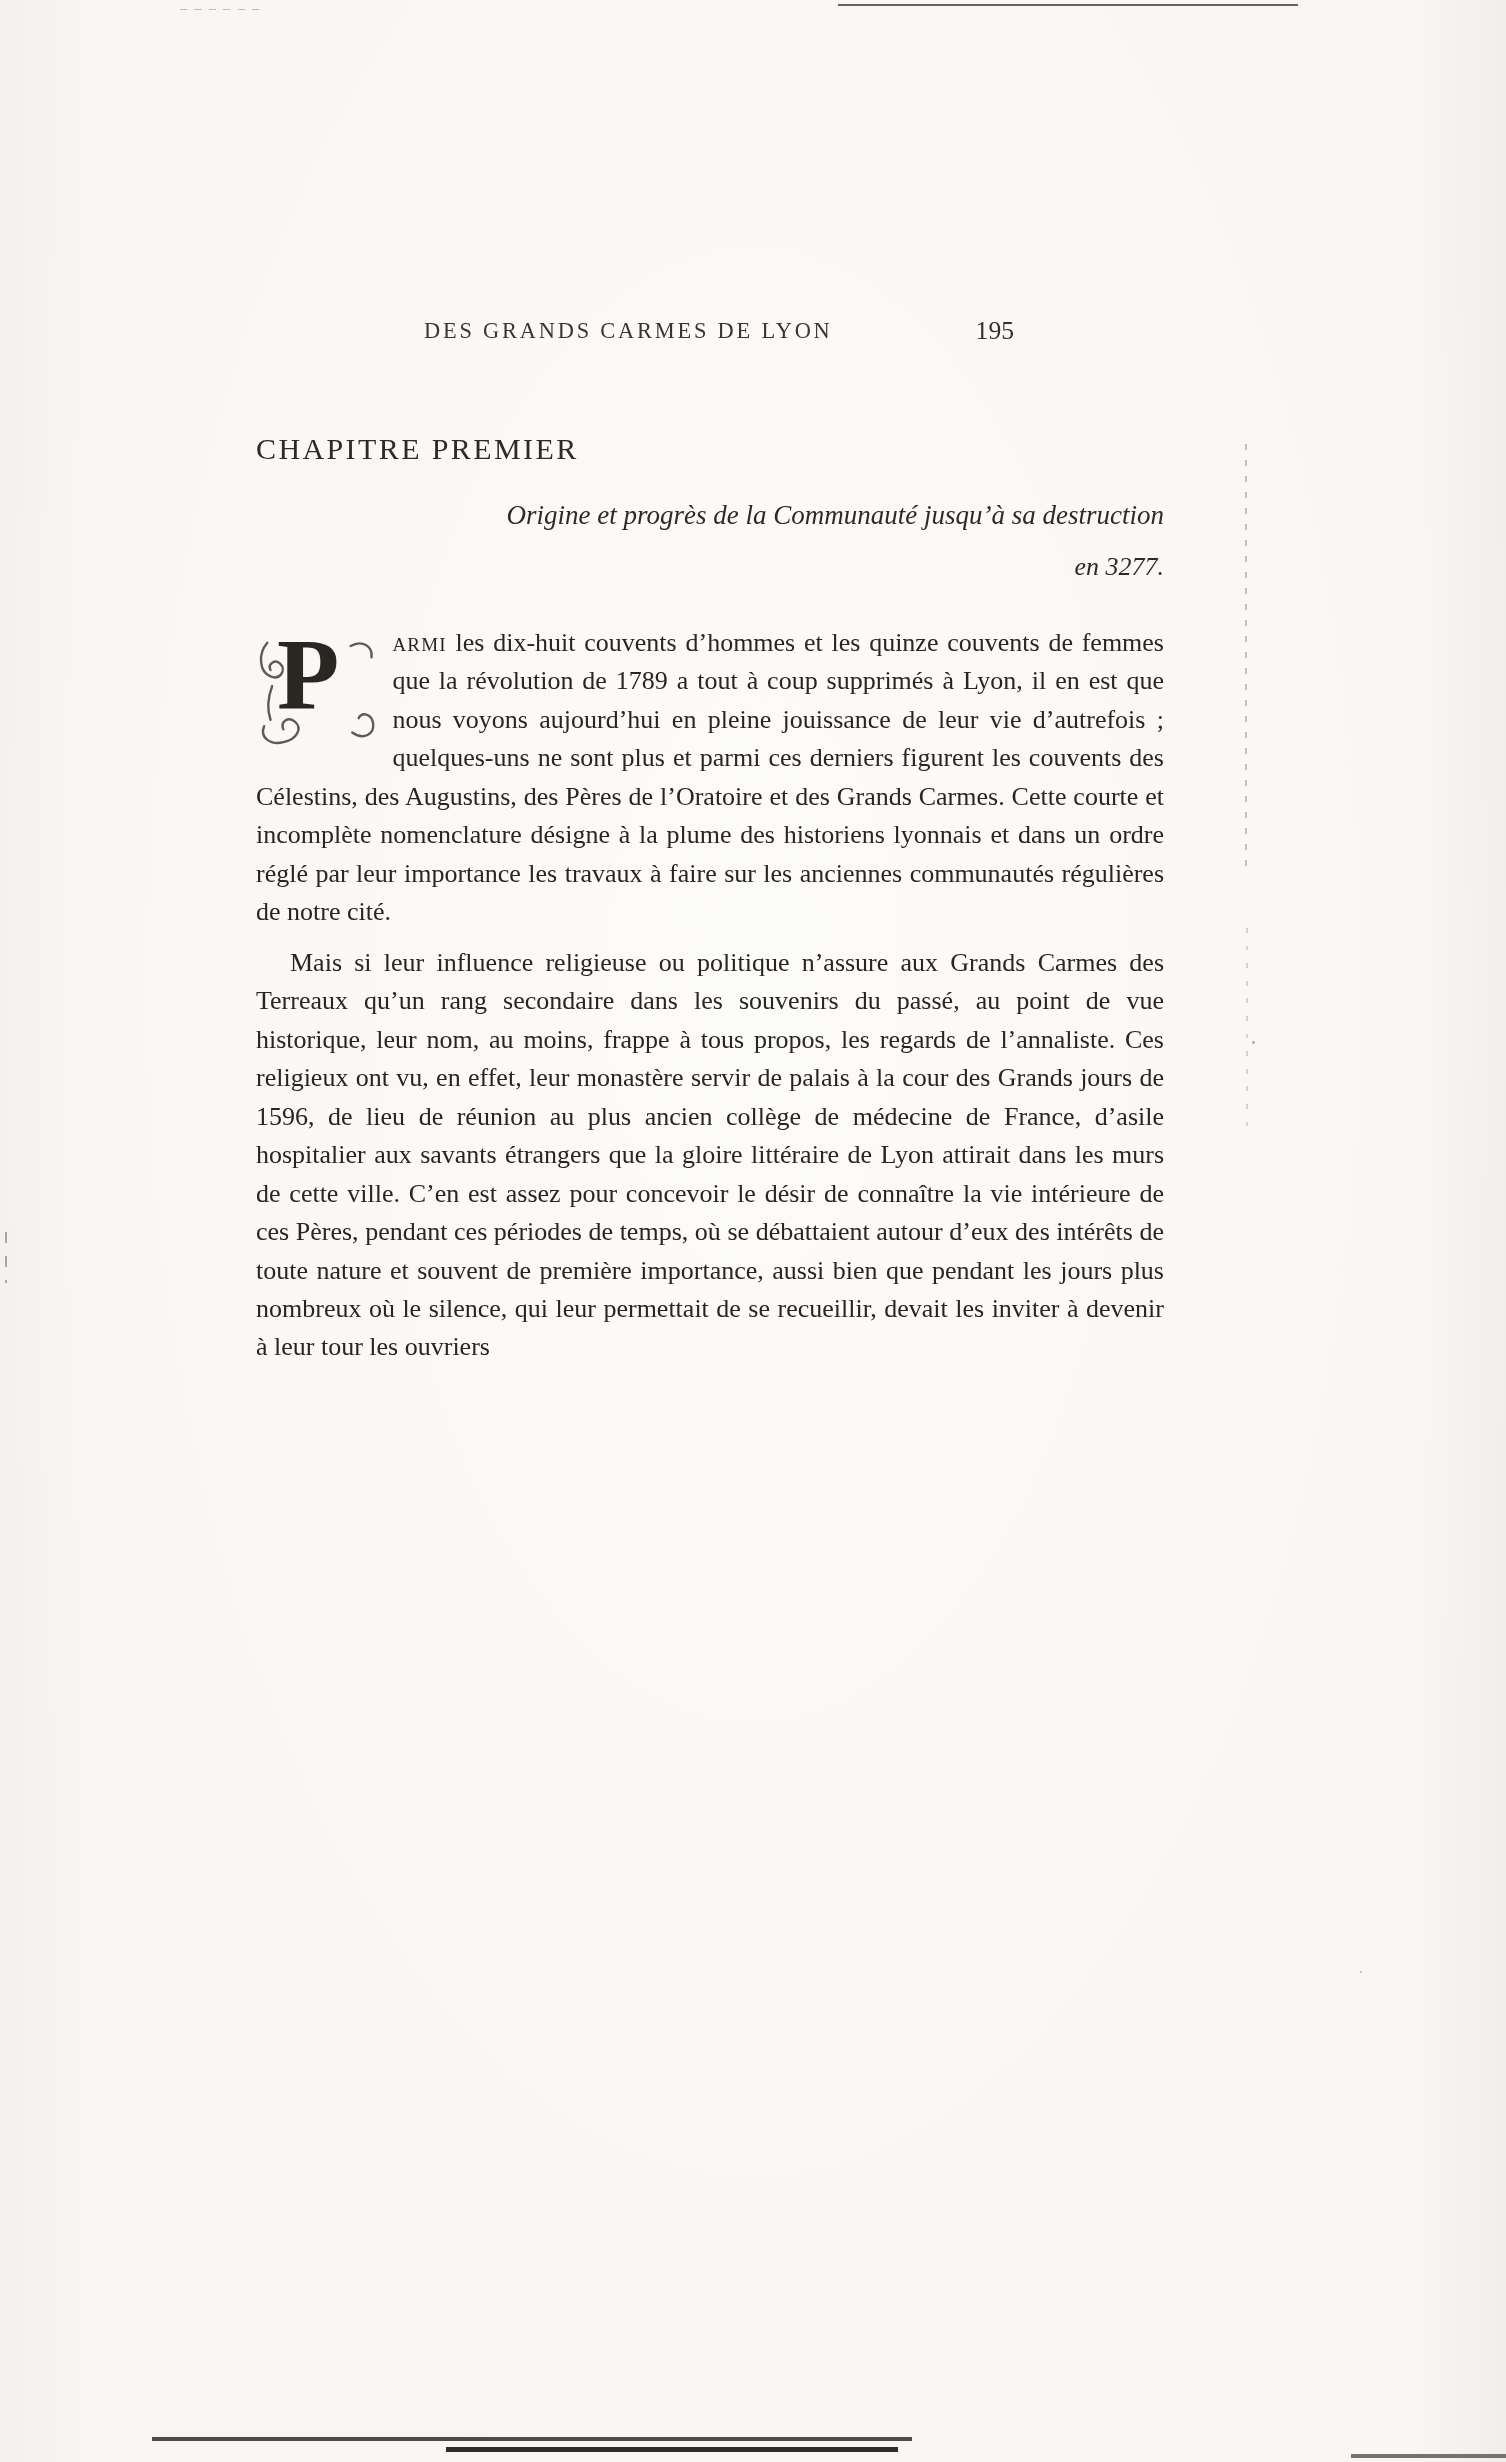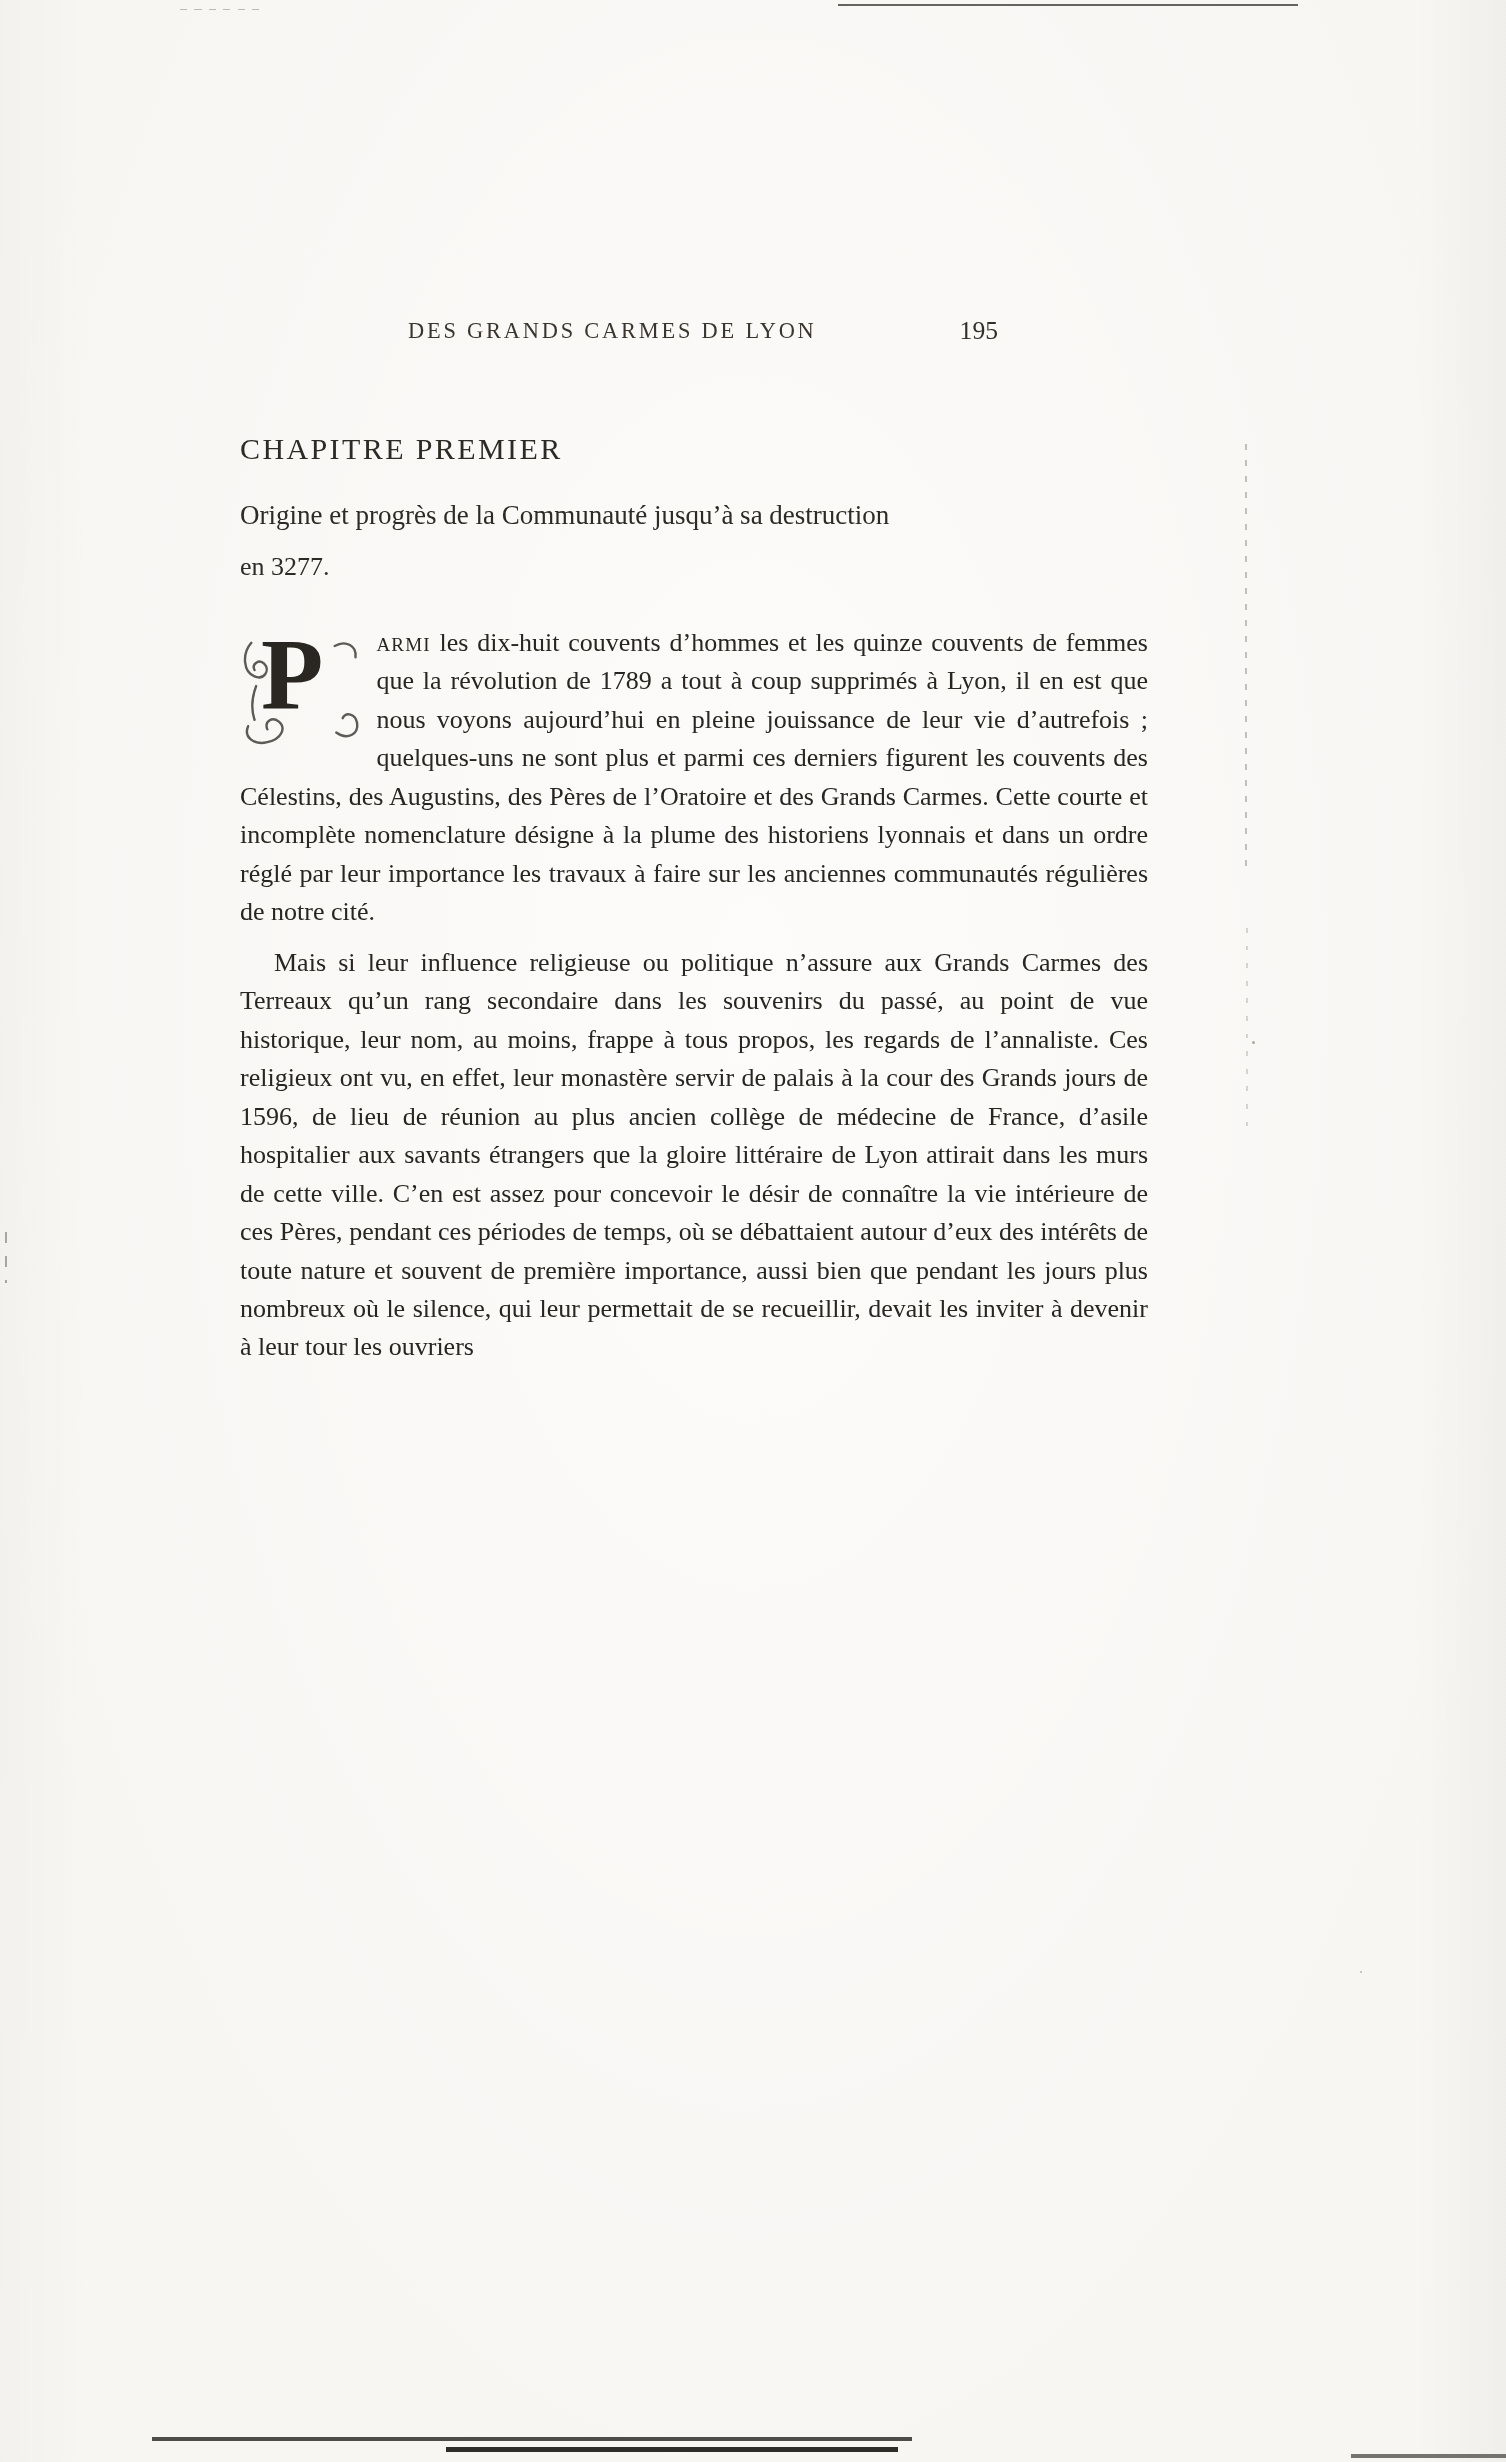--- a/index.html
+++ b/index.html
@@ -15,21 +15,21 @@
     margin: 0 auto;
     background: #fbfaf7;
     background-image:
       radial-gradient(ellipse at 50% 40%, rgba(255,255,255,0.35), rgba(0,0,0,0.015) 75%),
       linear-gradient(90deg, rgba(0,0,0,0.02), rgba(0,0,0,0) 6%, rgba(0,0,0,0) 94%, rgba(0,0,0,0.03));
     color: #2a2722;
     overflow: hidden;
   }
   .text-col {
     position: absolute;
-    left: 240px;
+    left: 256px;
     top: 0;
     width: 908px;
   }
   
   .running-header {
     position: relative;
     margin-top: 318px;
     height: 37px;
   }
   .rh-title {
@@ -52,21 +52,22 @@
   .chapter {
     margin: 77px 0 0 0;
     text-align: left;
     font-size: 30px;
     font-weight: normal;
     letter-spacing: 2.4px;
     color: #2e2b25;
   }
   .subtitle {
     margin-top: 34px;
-    text-align: left;
+    text-align: right;
+    font-style: italic;
     font-size: 27px;
     color: #2e2b25;
   }
   .subtitle.year {
     margin-top: 21px;
     font-size: 26px;
   }
   
   .body {
     margin: 42px 0 0 0;

